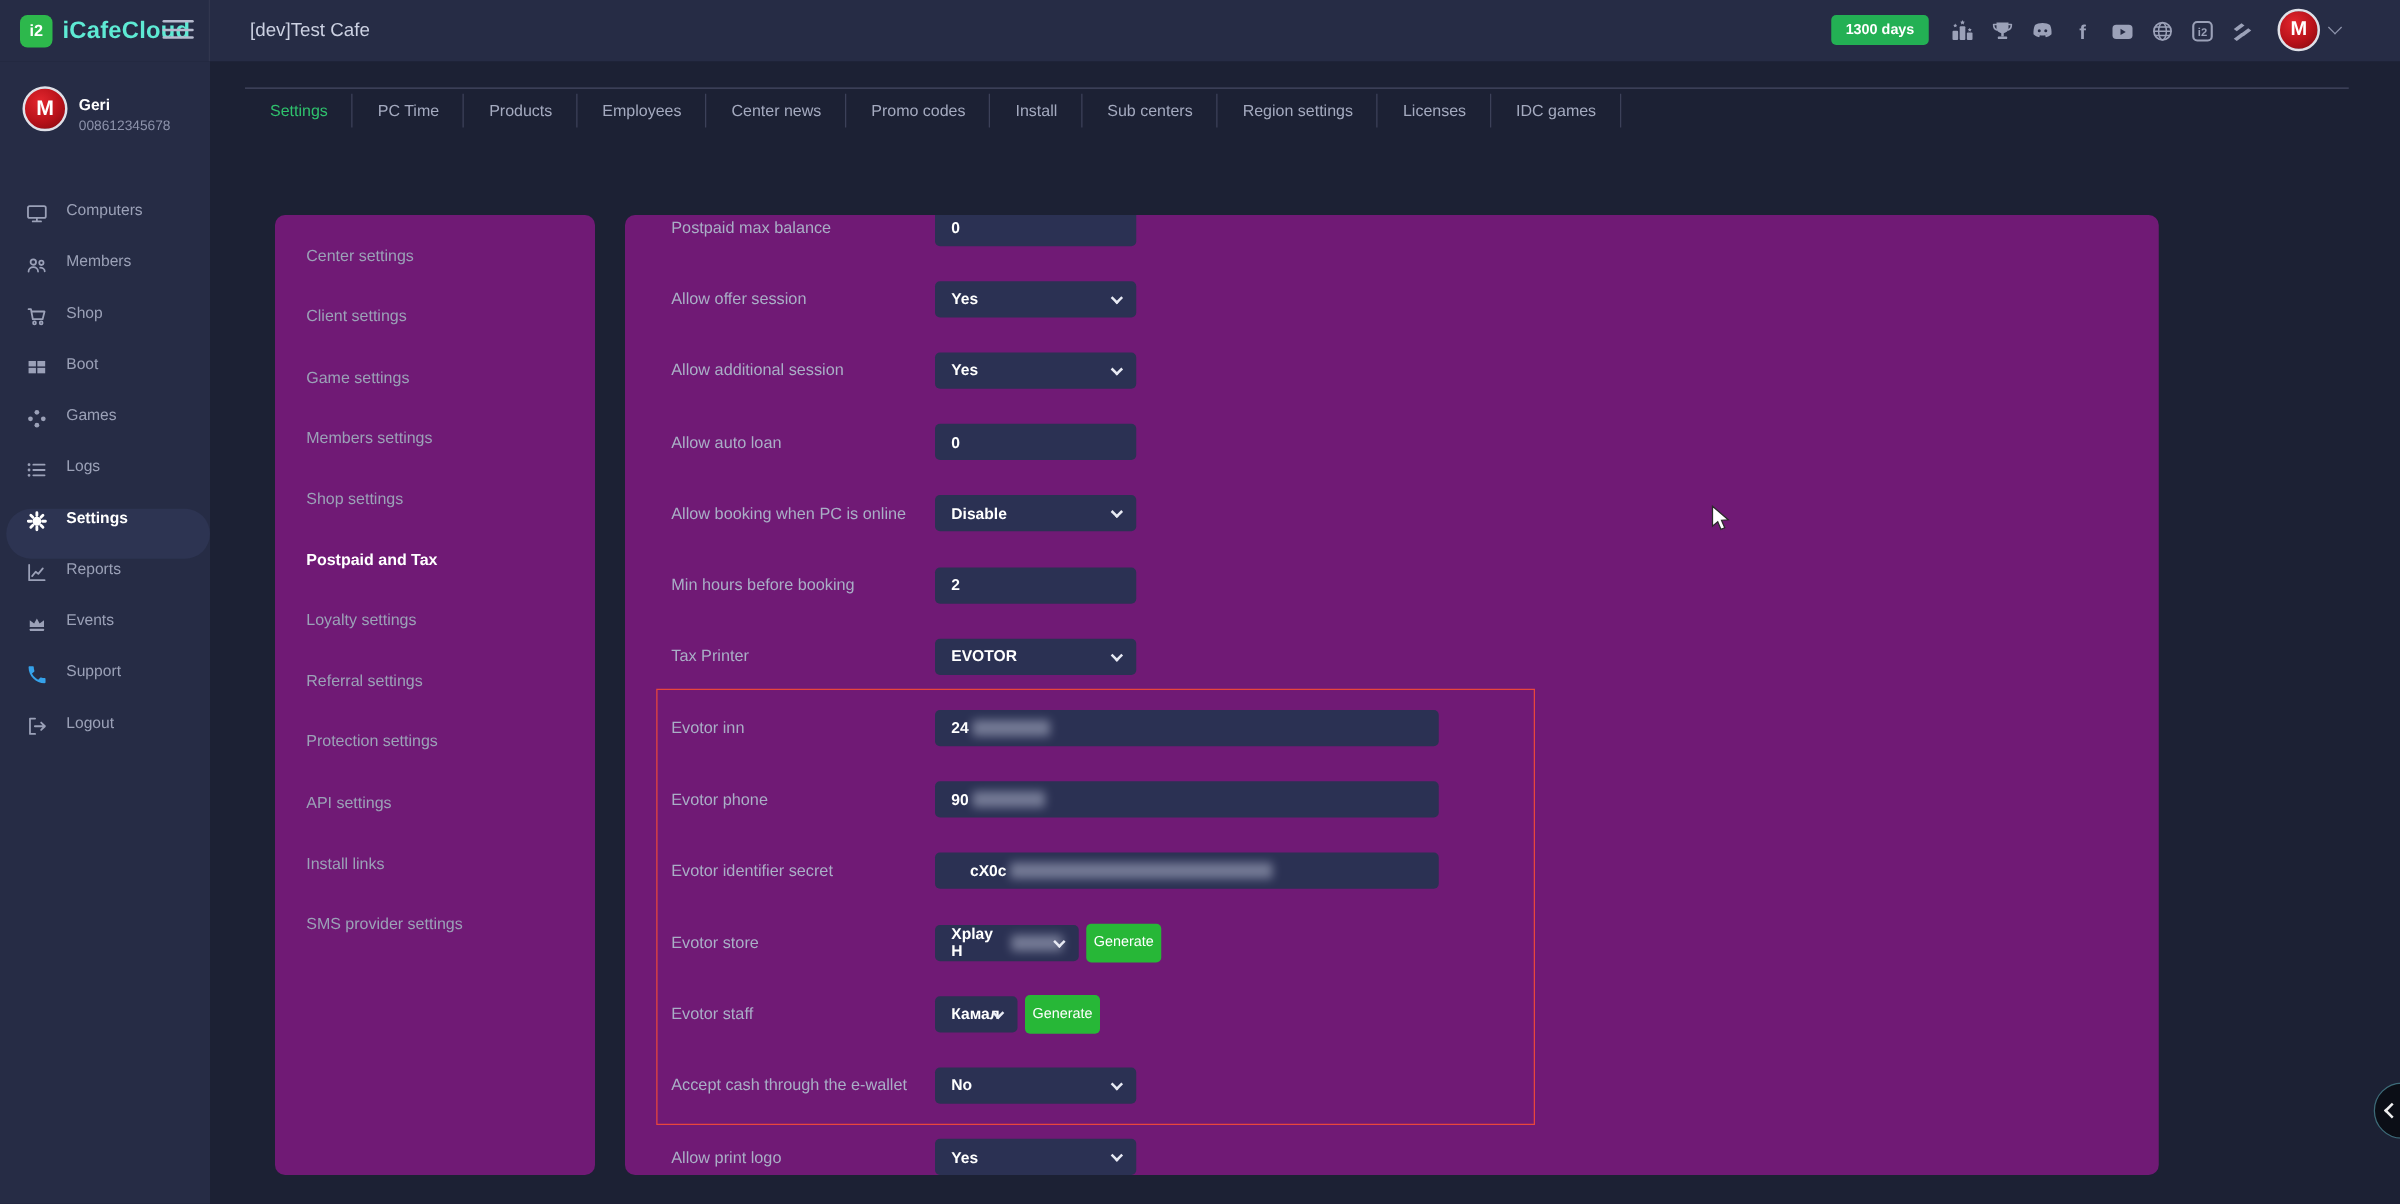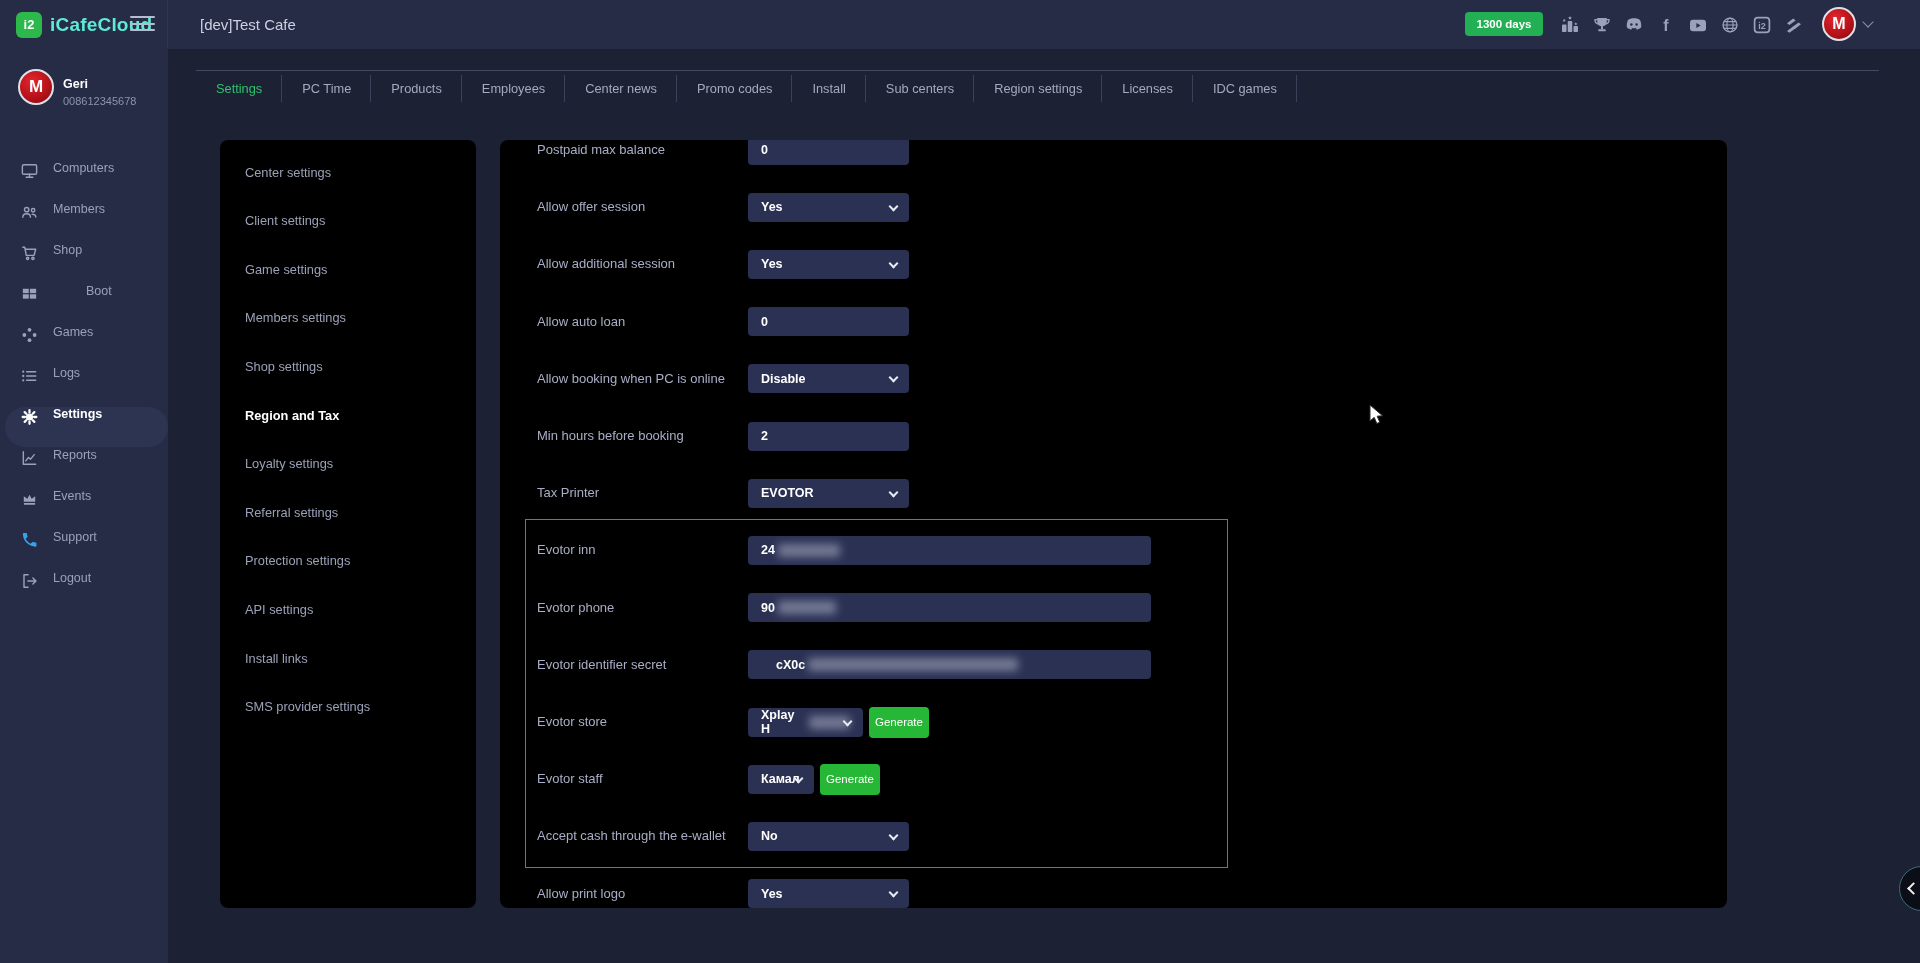--- a/index.html
+++ b/index.html
@@ -36,21 +36,21 @@
   .navitem.active .nicon { margin-left:15px; }
 
   
   #main { position:absolute; top:49px; left:168px; width:1752px; height:914px; background:#1c2134; }
   #tabsline { position:absolute; left:28px; top:21px; width:1683px; height:0; border-top:1px solid #454a63; }
   #tabs { position:absolute; left:28px; top:22px; display:flex; }
   .tab { padding:0 20px; height:35px; display:flex; align-items:center; color:#a4aabf; font-size:12.8px; cursor:pointer; position:relative; }
   .tab:after { content:""; position:absolute; right:0; top:4px; height:27px; width:1px; background:#3c4159; }
   .tab.active { color:#2fc16d; }
 
-  .panel { position:absolute; background:#000000; border-radius:8px; }
+  .panel { position:absolute; background:#701a75; border-radius:8px;margin-top:32px; }
   #submenu { left:52px; top:91px; width:256px; height:768px; }
   .subitem { position:absolute; left:25px; height:20px; display:flex; align-items:center; color:#9ba1b7; font-size:12.8px; cursor:pointer; white-space:nowrap; }
   .subitem.active { color:#fff; font-weight:bold; }
 
   #formpanel { left:332px; top:91px; width:1227px; height:768px; overflow:hidden; }
   .frow { position:absolute; left:0; width:100%; height:0; }
   .flabel { position:absolute; left:37px; top:-8px; color:#a9aec6; font-size:13px; white-space:nowrap; }
   .ctrl { position:absolute; left:248px; top:-14.5px; height:29px; background:#2b3153; border-radius:4px;
     display:flex; align-items:center; padding:0 13px; color:#fff; font-size:12.5px; font-weight:600; cursor:pointer; }
   .ctrl .chev { position:absolute; right:12px; top:10px; width:7px; height:7px; border-right:2px solid #e8eaf4; border-bottom:2px solid #e8eaf4; transform:rotate(45deg); }
@@ -179,21 +179,21 @@
       <div class="navitem" style="top: 194px;">
         <span class="nicon">
           <svg width="20" height="20" viewBox="0 0 20 20" fill="none" stroke="#9ba1b8" stroke-width="1.5" stroke-linecap="round" stroke-linejoin="round">
             <path d="M3 4h2l1.6 8.5h8.2L16.5 6H6"></path>
             <circle cx="8" cy="15.6" r="1.2"></circle>
             <circle cx="13.6" cy="15.6" r="1.2"></circle>
           </svg>
         </span>
         <span>Shop</span>
       </div>
-      <div class="navitem" style="top: 235px; gap: 33px;">
+      <div class="navitem" style="top: 235px;">
         <span class="nicon">
           <svg width="20" height="20" viewBox="0 0 20 20" fill="none" stroke="#9ba1b8" stroke-width="1.5" stroke-linecap="round" stroke-linejoin="round">
             <g fill="#9ba1b8" stroke="none">
               <rect x="3" y="4.5" width="6.2" height="4.6"></rect>
               <rect x="10.4" y="4.5" width="6.6" height="4.6"></rect>
               <rect x="3" y="10.3" width="6.2" height="4.6"></rect>
               <rect x="10.4" y="10.3" width="6.6" height="4.6"></rect>
             </g>
           </svg>
         </span>
@@ -287,21 +287,21 @@
       <div class="tab">Licenses</div>
       <div class="tab">IDC games</div>
     </div>
 
   <div id="submenu" class="panel">
       <div class="subitem" style="top: 22px;">Center settings</div>
       <div class="subitem" style="top: 70.6px;">Client settings</div>
       <div class="subitem" style="top: 119.2px;">Game settings</div>
       <div class="subitem" style="top: 167.8px;">Members settings</div>
       <div class="subitem" style="top: 216.4px;">Shop settings</div>
-      <div class="subitem active" style="top: 265px;">Region and Tax</div>
+      <div class="subitem active" style="top: 265px;">Postpaid and Tax</div>
       <div class="subitem" style="top: 313.6px;">Loyalty settings</div>
       <div class="subitem" style="top: 362.2px;">Referral settings</div>
       <div class="subitem" style="top: 410.8px;">Protection settings</div>
       <div class="subitem" style="top: 459.4px;">API settings</div>
       <div class="subitem" style="top: 508px;">Install links</div>
       <div class="subitem" style="top: 556.6px;">SMS provider settings</div>
     </div>
 
   <div id="formpanel" class="panel">
     <div id="formrows">

